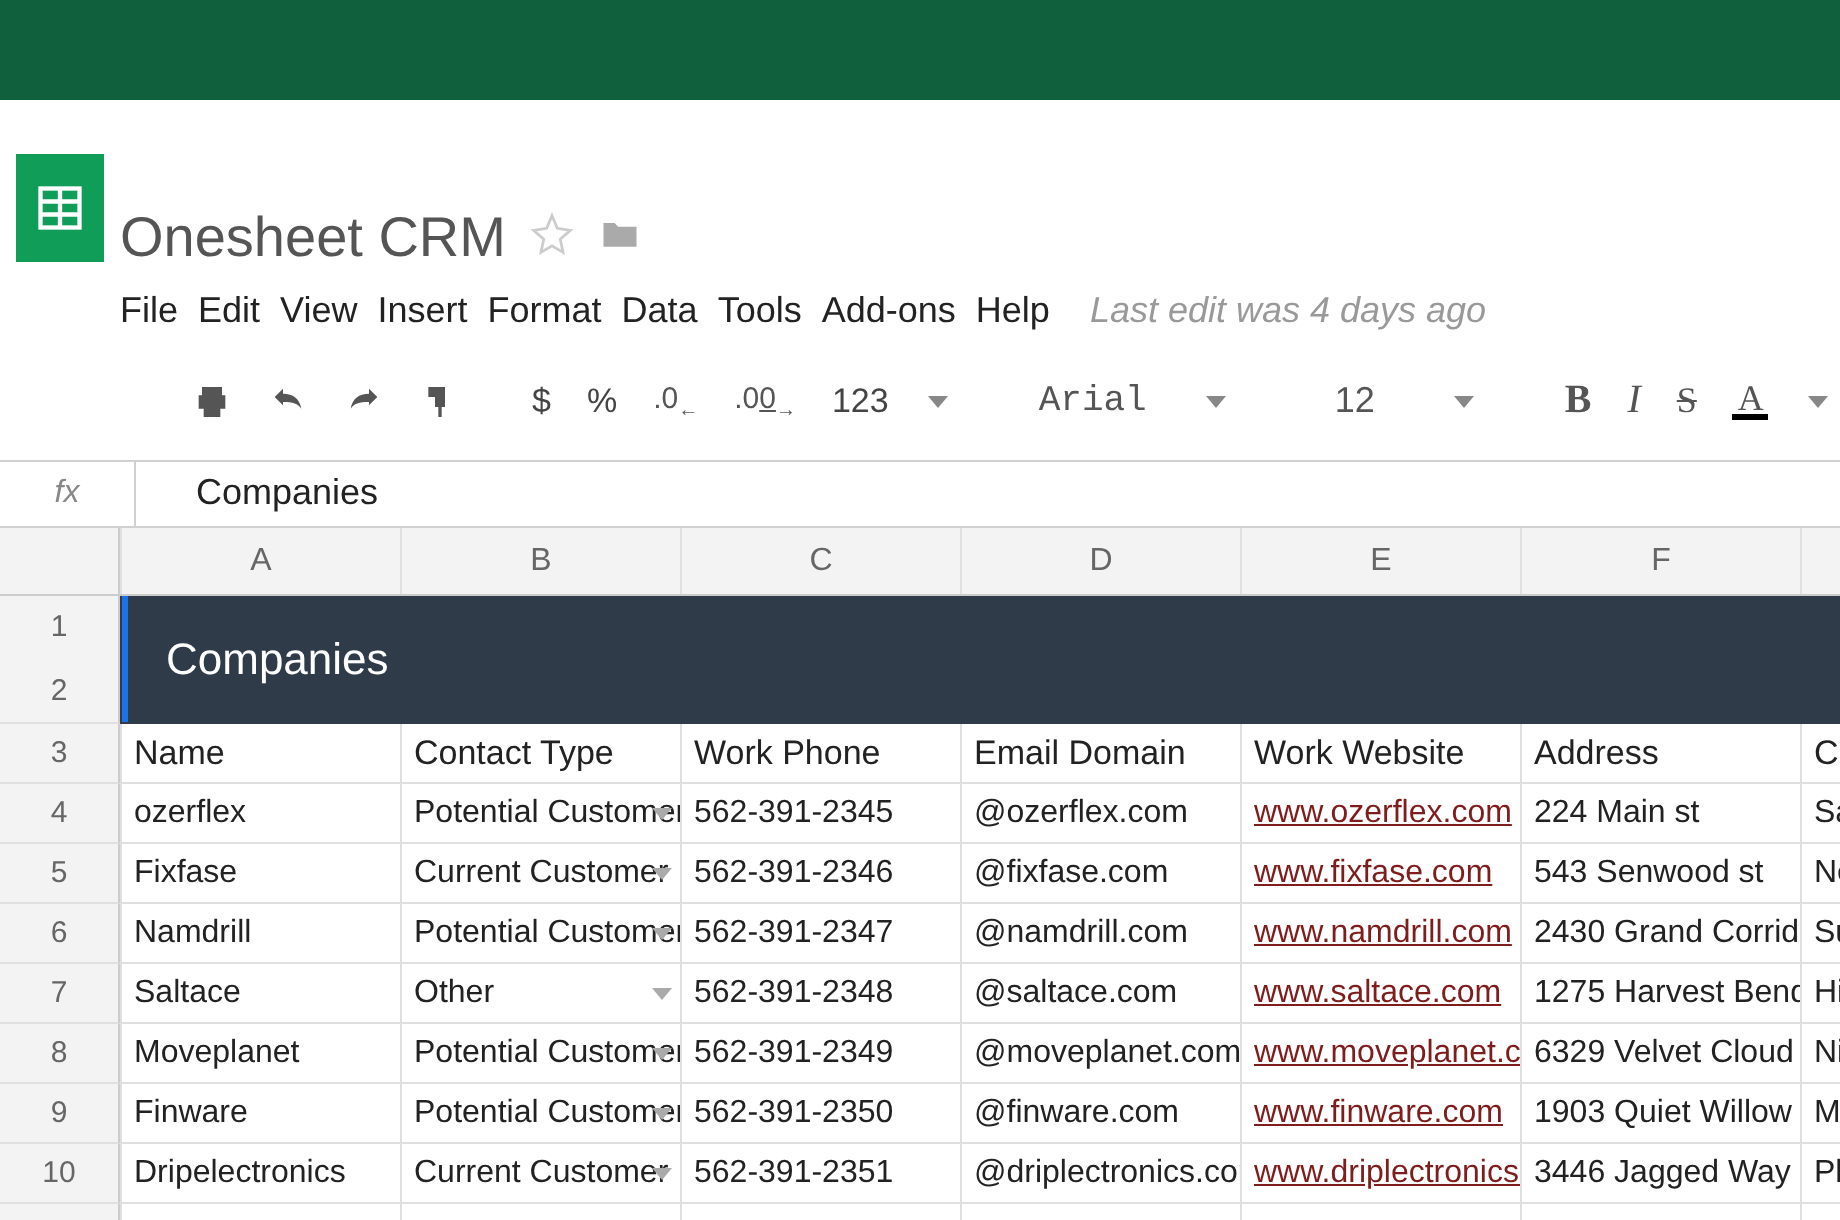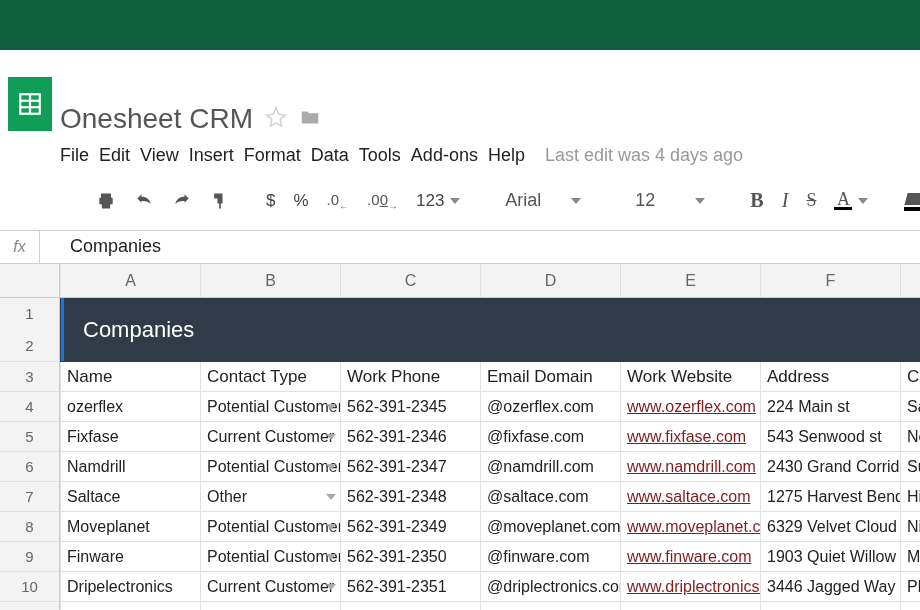--- a/index.html
+++ b/index.html
@@ -17,48 +17,48 @@
   }
   .app-icon svg { width: 26px; height: 26px; }
 
   .doc-area { flex: 1; padding-top: 2px; margin-top: 34px; }
   .title-row { display: flex; align-items: center; gap: 12px; }
   .doc-title { font-size: 28px; color: #555; font-weight: 400; line-height: 1.1; }
   .star-icon svg, .folder-icon svg { width: 22px; height: 22px; }
 
   .menu-row { display: flex; align-items: center; gap: 10px; margin-top: 10px; font-size: 18px; color: #222; }
   .menu-row [data-name^="menu-"] { cursor: pointer; }
-  .last-edit { color: #999; margin-left: 10px; cursor: default; }
+  .last-edit { color: #999; margin-left: 10px; cursor: default; font-style: italic; }
 
   .toolbar {
     display: flex; align-items: center; gap: 18px; margin-top: 20px; padding: 0 0 14px 96px;
     color: #555;
   }
   .toolbar .sep { width: 1px; height: 28px; background: #ddd; }
   .tb-btn { display: flex; align-items: center; justify-content: center; height: 28px; cursor: pointer; }
   .tb-btn svg { width: 20px; height: 20px; }
   .tb-txt { font-size: 17px; color: #444; cursor: pointer; }
   .dd { display: flex; align-items: center; gap: 30px; height: 30px; cursor: pointer; border: 1px solid transparent; padding: 0 8px; }
   .dd .caret { width: 0; height: 0; border-left: 5px solid transparent; border-right: 5px solid transparent; border-top: 6px solid #888; }
-  .font-name { font-size: 18px; }
+  .font-name { font-size: 18px; font-family: Liberation Mono, monospace; }
   .font-size { font-size: 18px; width: 30px; text-align: left; }
 
   .bold { font-weight: bold; font-size: 20px; font-family: "Times New Roman", serif; }
   .italic { font-style: italic; font-size: 20px; font-family: "Times New Roman", serif; }
   .strike { text-decoration: line-through; font-size: 18px; font-family: "Times New Roman", serif; }
   .tcolor { display:flex; flex-direction:column; align-items:center; font-family:"Times New Roman",serif; font-size:18px; line-height:14px;}
   .tcolor .underline { width: 18px; height: 3px; background: #000; margin-top:1px; }
-  .with-caret { display:flex; align-items:center; gap:6px; }
+  .with-caret { display:flex; align-items:center; gap:20px; }
   .with-caret .caret { width:0;height:0;border-left:5px solid transparent;border-right:5px solid transparent;border-top:6px solid #888; }
   .fill-icon { position: relative; width: 22px; height: 20px; }
   .fill-icon .bucket { width: 16px; height: 12px; background: #555; transform: skewX(-15deg); position:absolute; top:2px; left:2px;}
   .fill-icon .bar { position:absolute; bottom:0; left:0; width:22px; height:4px; background:#000; }
 
   .formula-bar { display: flex; align-items: center; border-top: 1px solid #d0d0d0; border-bottom: 1px solid #d0d0d0; height: 34px; }
-  .fx { width: 40px; text-align: left; font-style: italic; color: #888; font-size: 16px; border-right: 1px solid #d0d0d0; height:100%; display:flex;align-items:center;justify-content:center;}
+  .fx { width: 68px; text-align: left; font-style: italic; color: #888; font-size: 16px; border-right: 1px solid #d0d0d0; height:100%; display:flex;align-items:center;justify-content:center;}
   .formula-val { padding-left: 30px; font-size: 18px; color: #222; flex:1; height:100%; display:flex; align-items:center;}
 
   .sheet { display: flex; }
   .rownums { width: 60px; }
   .corner { height: 34px; background: #f3f3f3; border-right: 1px solid #ccc; border-bottom: 1px solid #ccc; }
   .rn { height: 30px; background: #f3f3f3; border-right: 1px solid #ccc; border-bottom: 1px solid #e0e0e0; color: #666; font-size: 15px; display:flex; align-items:center; justify-content:center;}
   .rn.tall { height: 64px; }
 
   .grid { flex: 1; overflow: hidden; }
   table { border-collapse: collapse; table-layout: fixed; width: 890px; }

